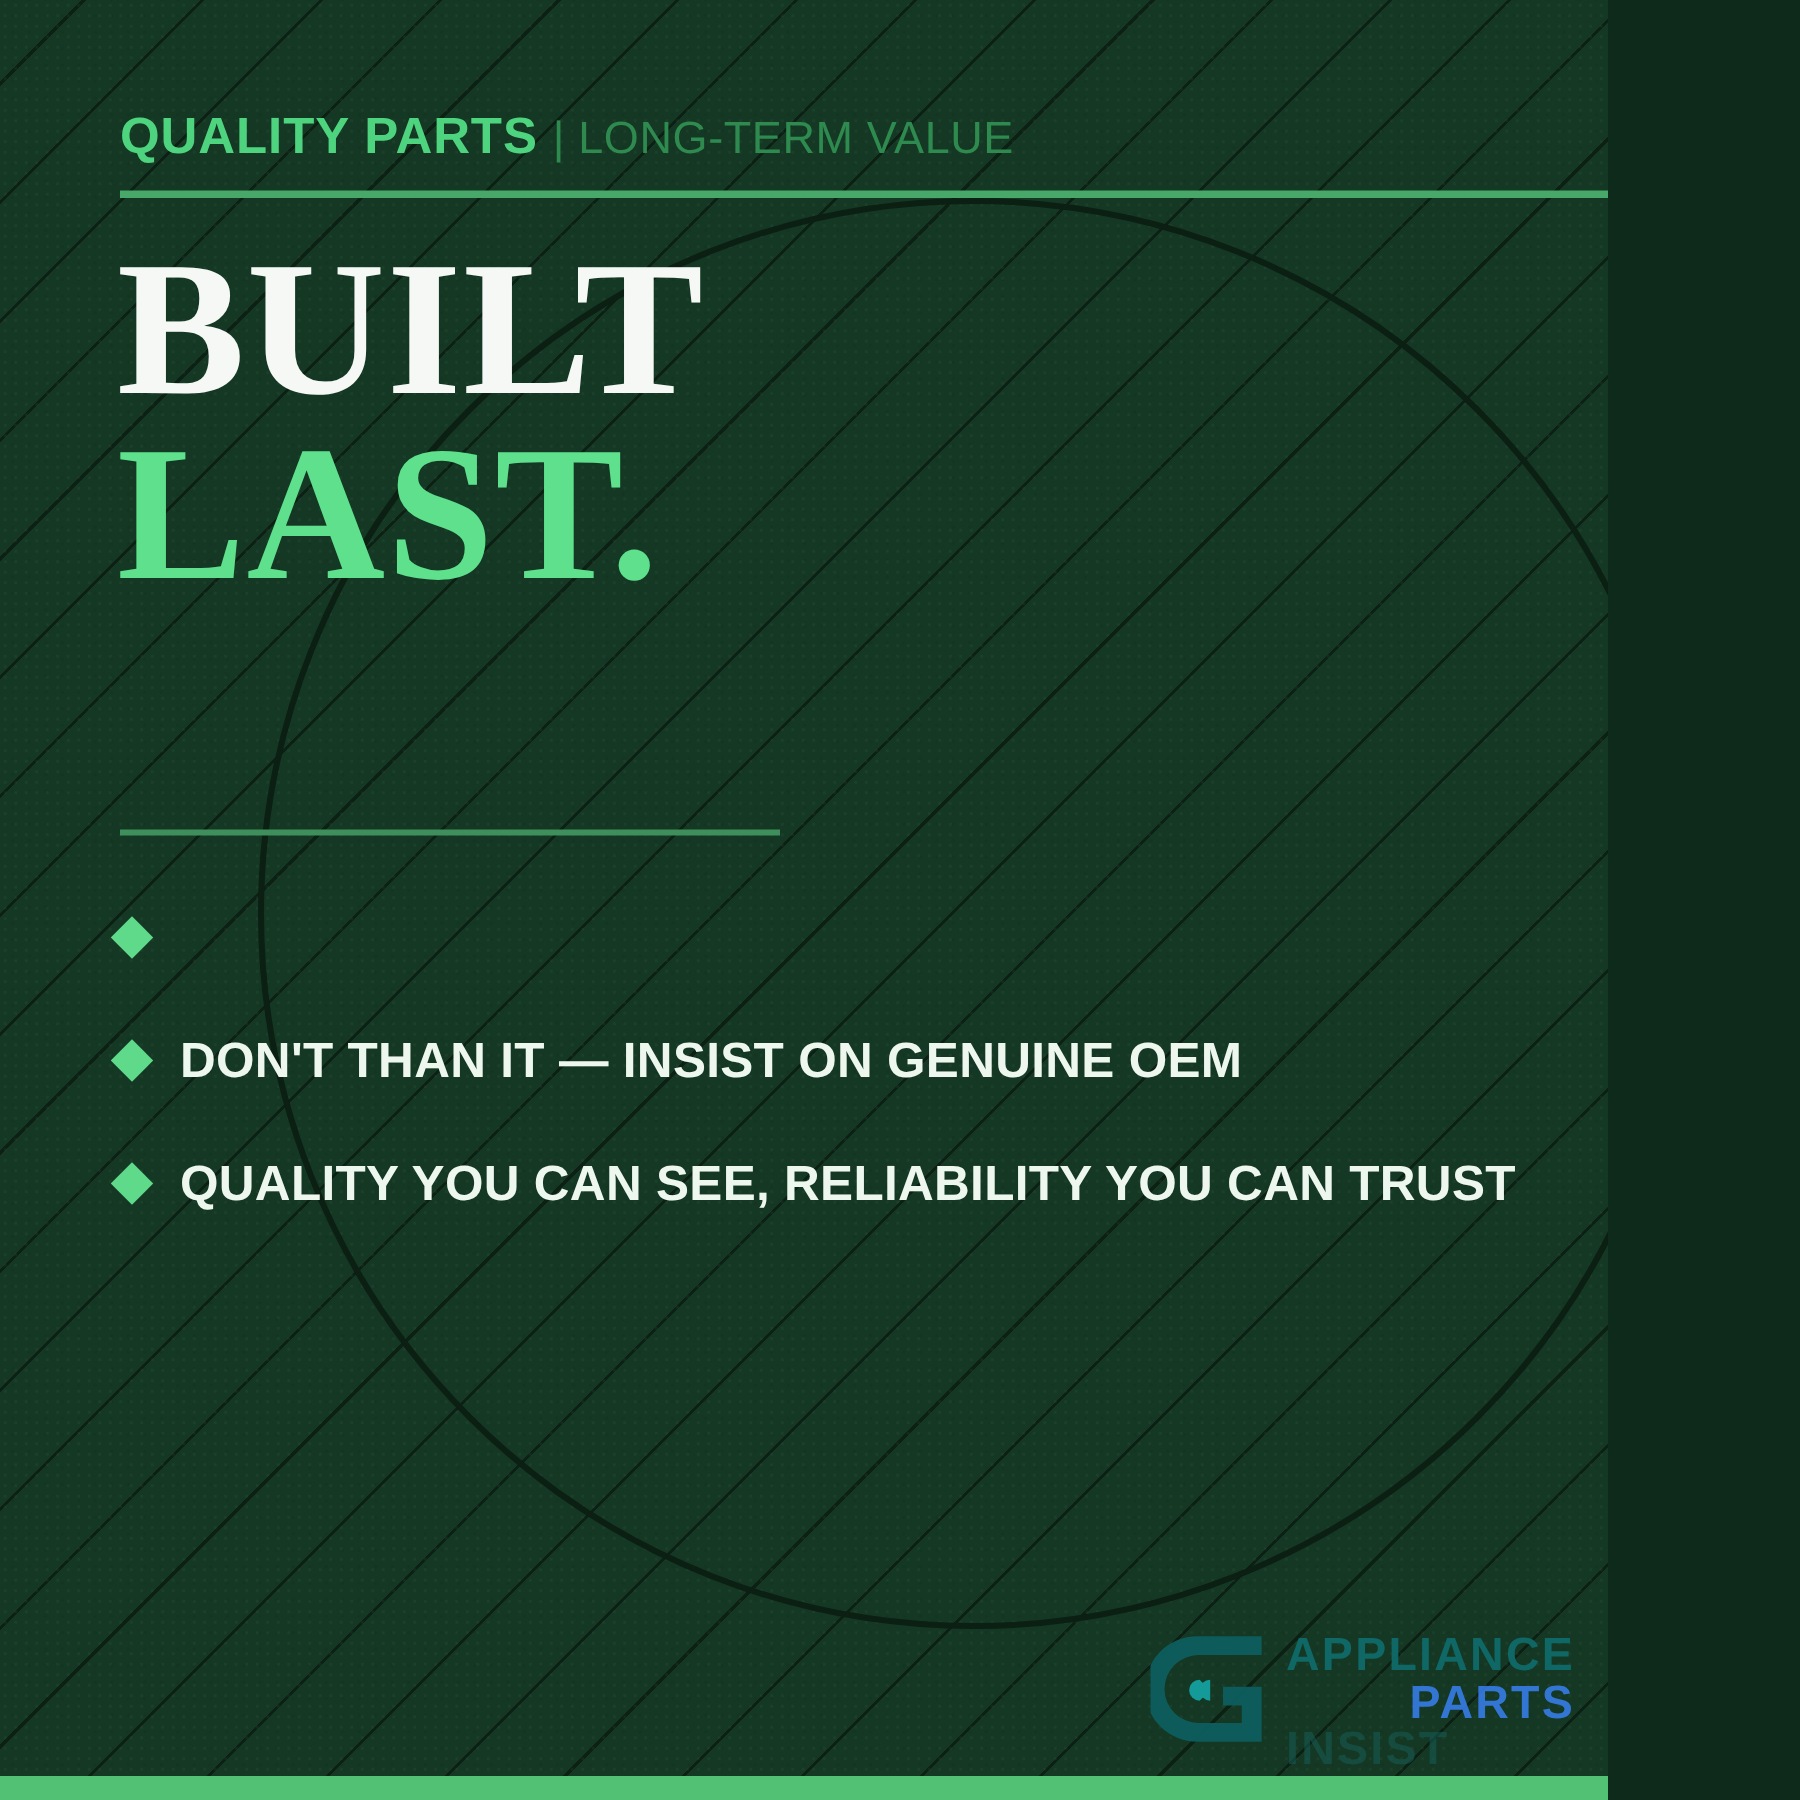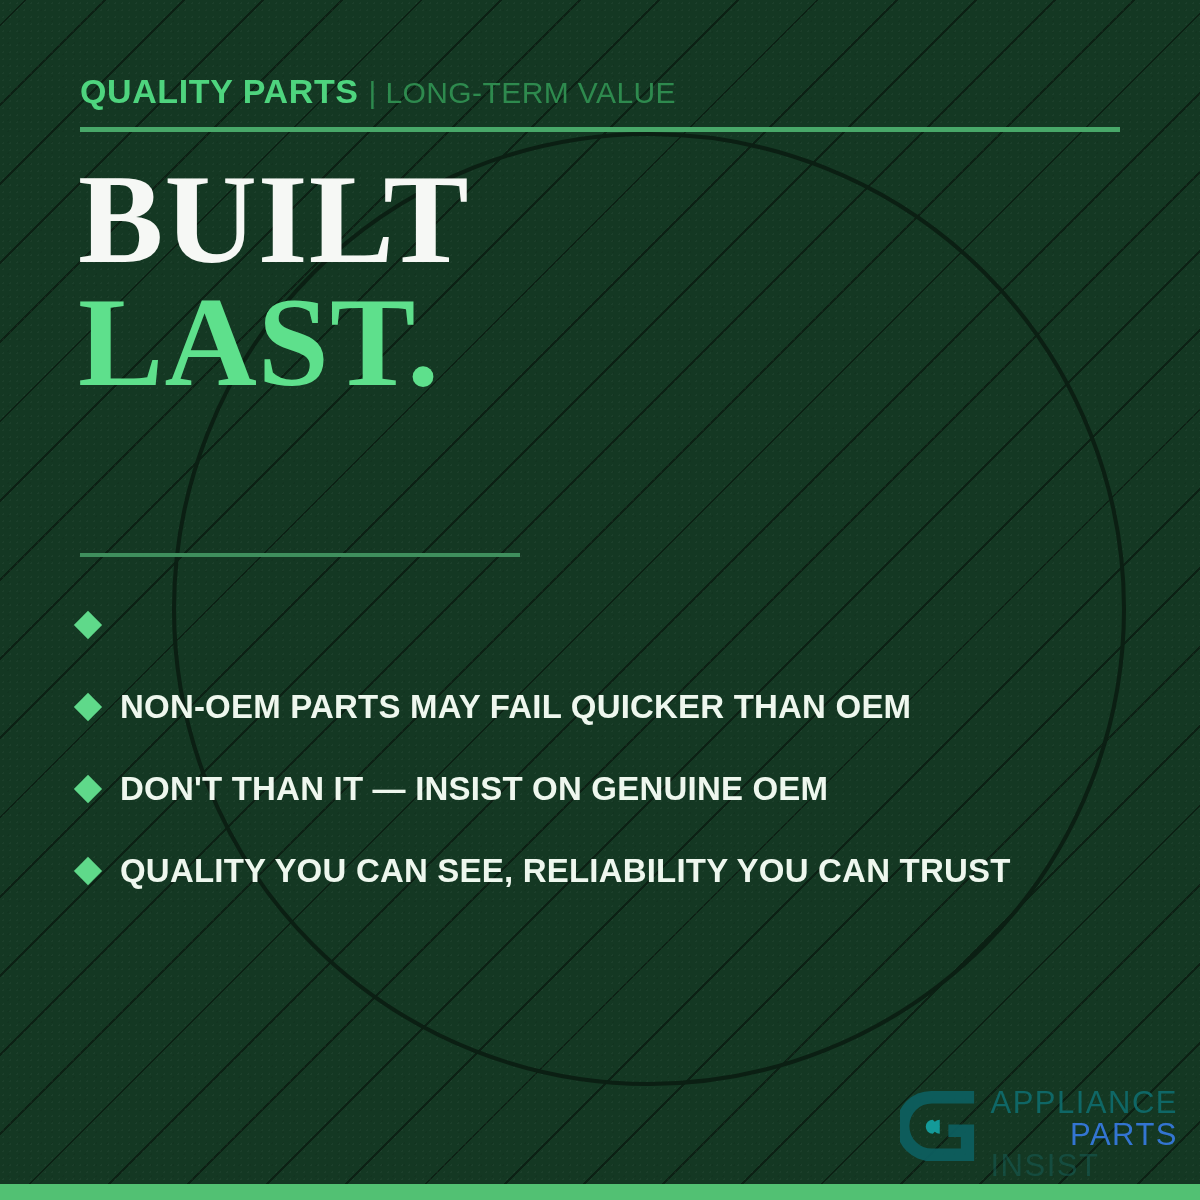--- a/index.html
+++ b/index.html
@@ -3,21 +3,21 @@
 <meta charset="utf-8">
 <style>
   html, body {
     margin: 0;
     padding: 0;
     background: #0d2a1a;
   }
 
   #poster {
     position: relative;
-    width: 1200px;
+    width: 1072px;
     height: 1200px;
     overflow: hidden;
     background-color: #143823;
     font-family: "Liberation Sans", sans-serif;
     -webkit-font-smoothing: antialiased;
   }
 
   
   .stripes {
     position: absolute;
@@ -156,21 +156,21 @@
     opacity: 0.95;
   }
   .logo-mark {
     width: 78px;
     height: 78px;
     margin-right: 12px;
     flex: 0 0 auto;
   }
   .logo-words {
     font-family: "Liberation Sans", sans-serif;
-    font-weight: normal;
+    font-weight: bold;
     font-size: 31px;
     line-height: 1.02;
     letter-spacing: 1.5px;
   }
   .logo-words div { display: block; }
   .lw1 { color: #0f6a6a; }
   .lw2 { color: #3b82f6; opacity: 0.88; text-align: right; }
   .lw3 { color: #17605a; opacity: 0.55; }
 
   
@@ -201,24 +201,20 @@
 
     <div class="headline">
       <span class="ln white">BUILT</span>
       <span class="ln green">LAST.</span>
     </div>
     <div class="headline-rule"></div>
 
     <div class="bullets">
       <div class="bullet">
         <span class="diamond"></span>
-      </div>
-      <div class="bullet">
-        <span class="diamond"></span>
-        <span class="bullet-text">NON-OEM PARTS MAY FAIL QUICKER THAN OEM</span>
       </div>
       <div class="bullet">
         <span class="diamond"></span>
         <span class="bullet-text">DON'T THAN IT — INSIST ON GENUINE OEM</span>
       </div>
       <div class="bullet">
         <span class="diamond"></span>
         <span class="bullet-text">QUALITY YOU CAN SEE, RELIABILITY YOU CAN TRUST</span>
       </div>
     </div>

